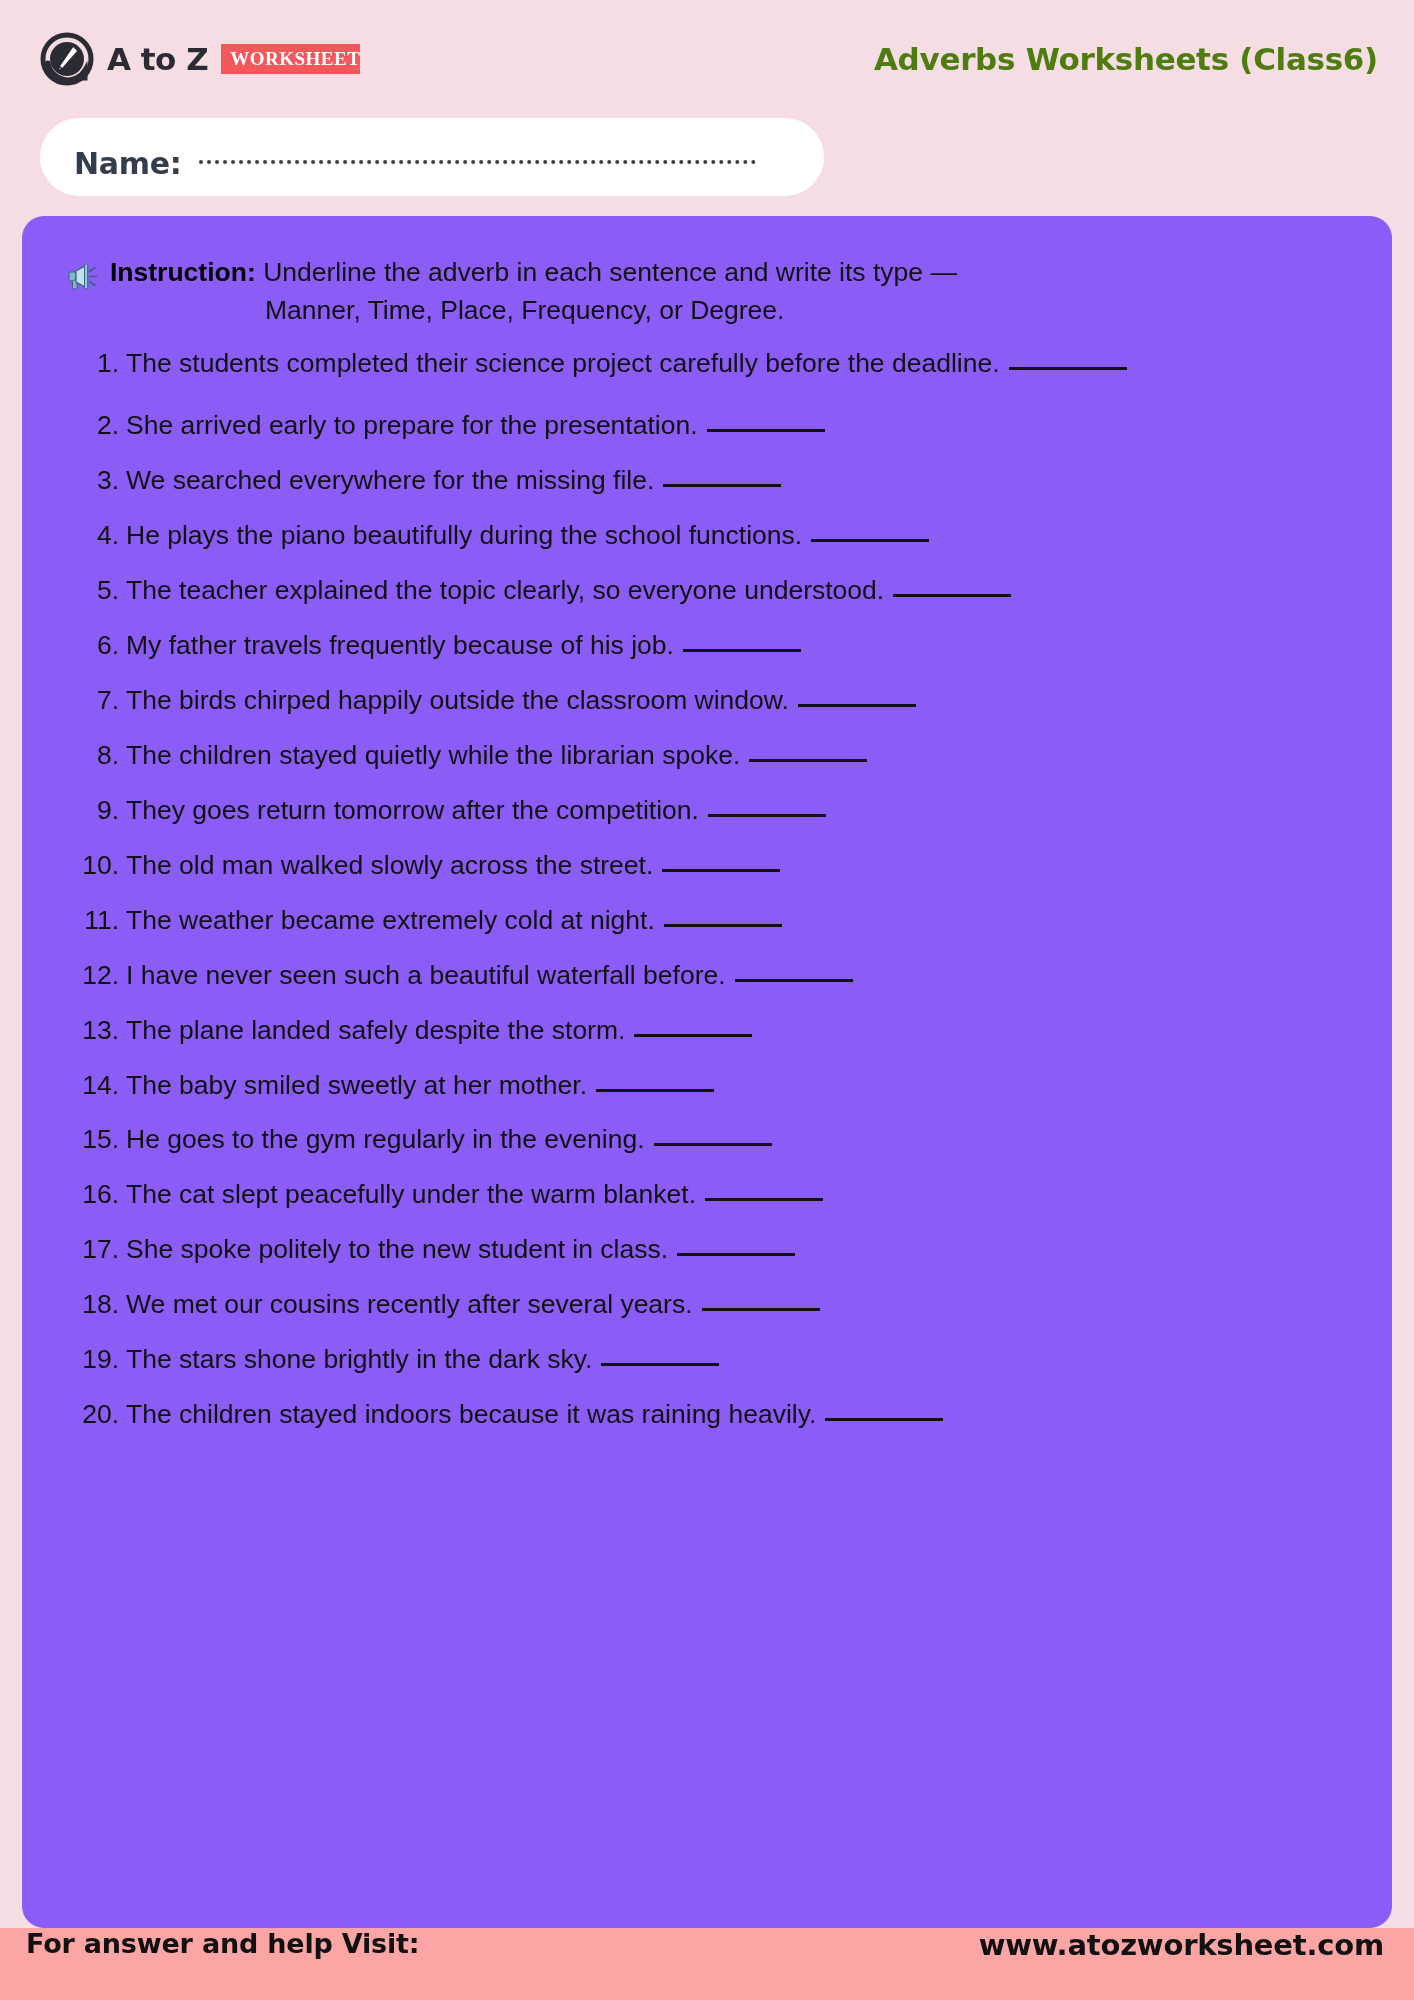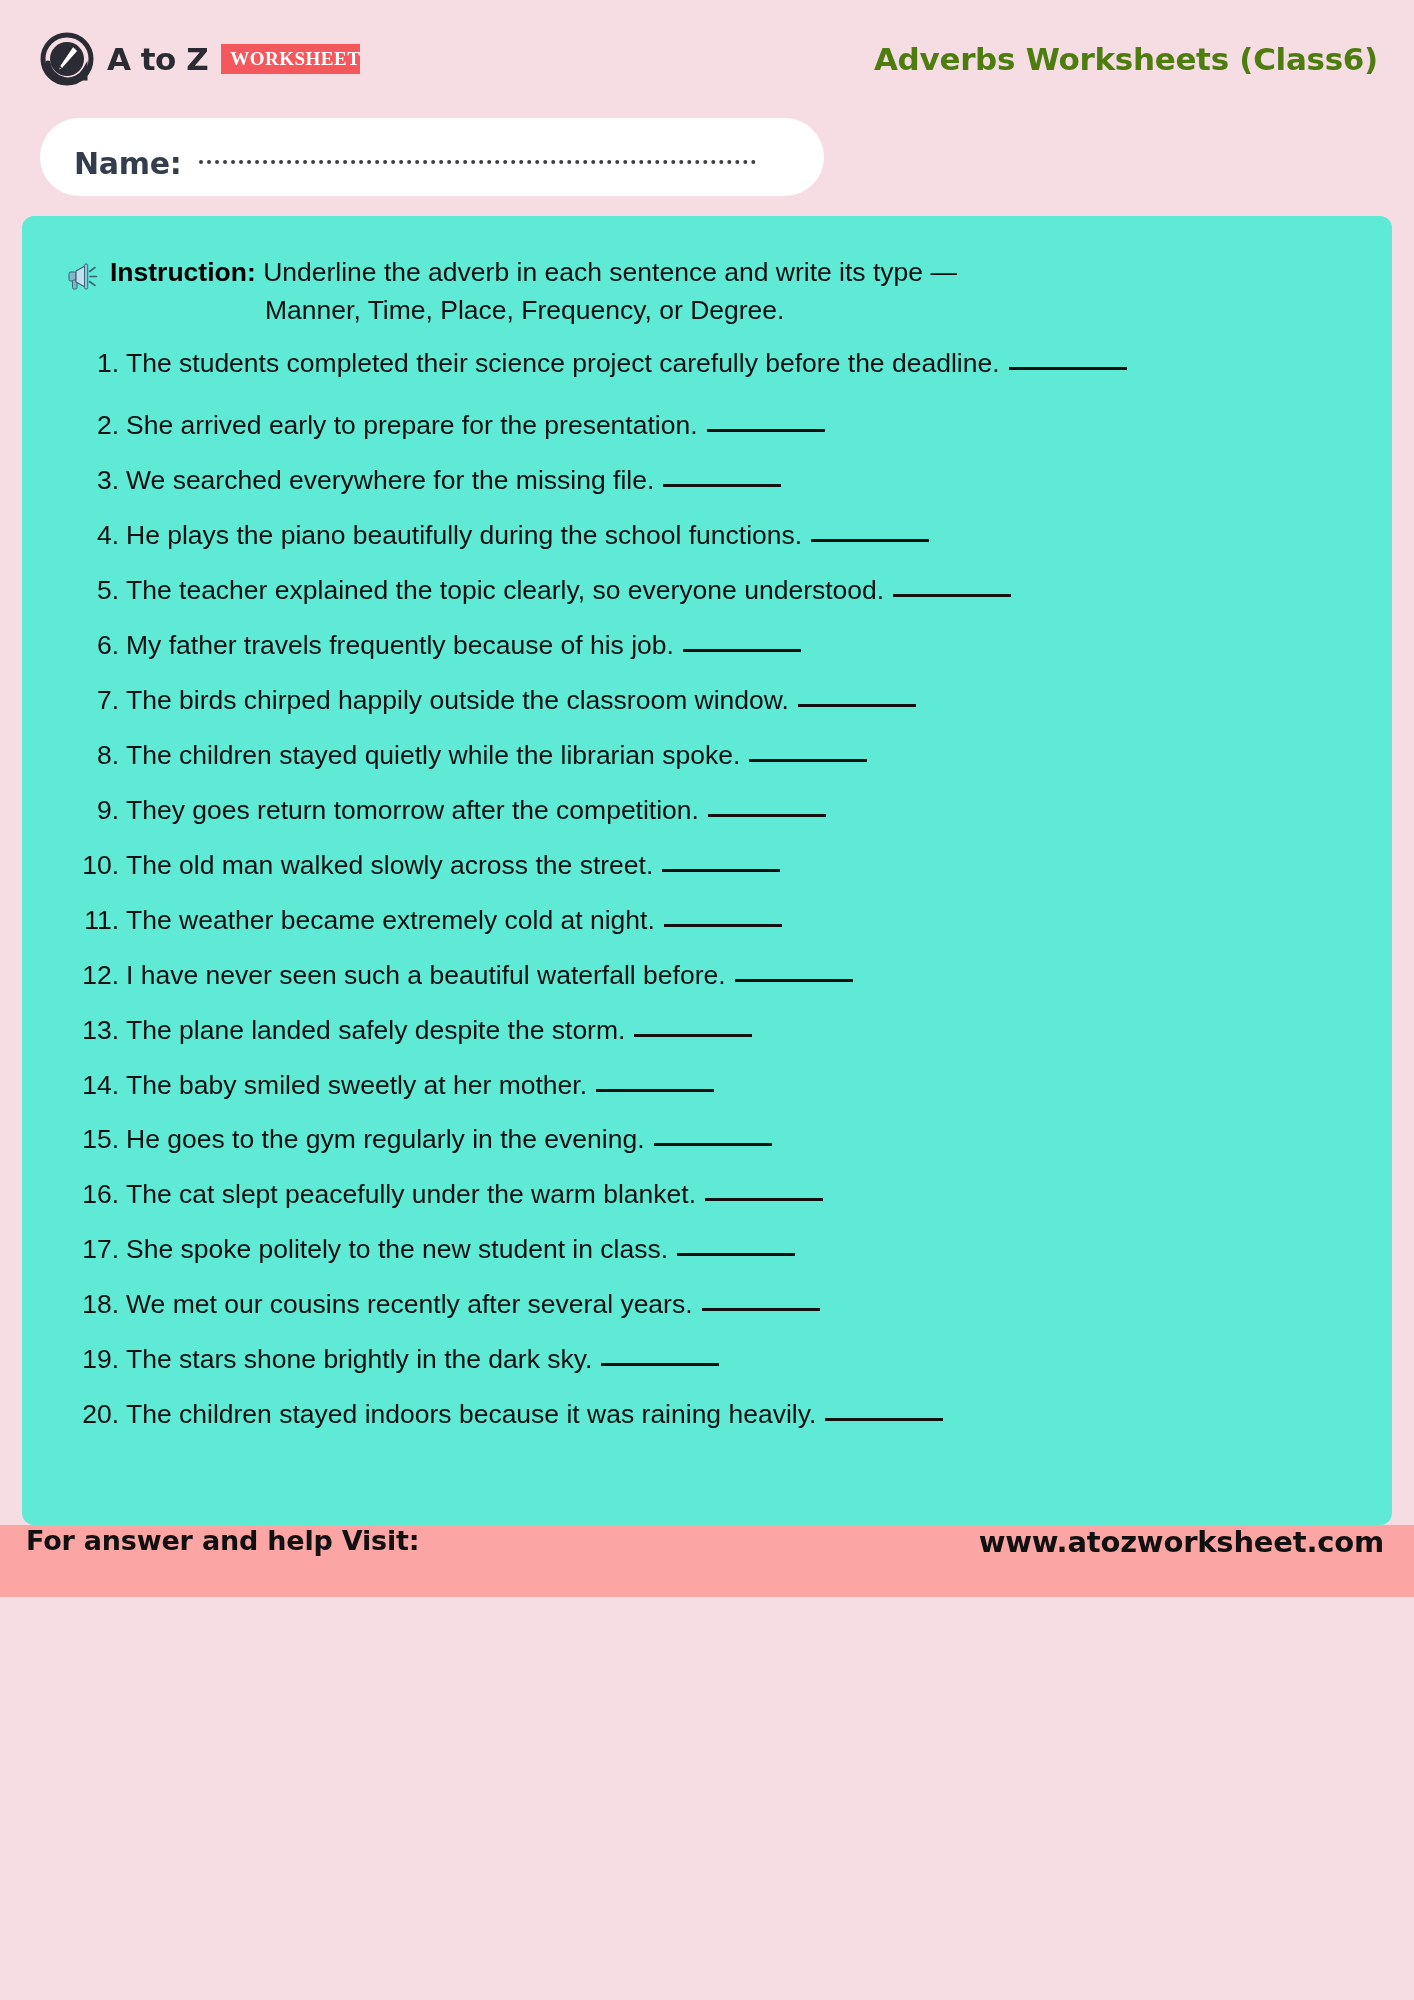--- a/index.html
+++ b/index.html
@@ -11,21 +11,21 @@
 
   body {
     background: #f6dde3;
     font-family: "Liberation Sans", sans-serif;
     position: relative;
     overflow: hidden;
   }
 
   .page {
     width: 1414px;
-    height: 1597px;
+    height: 2000px;
     background: #f6dde3;
     position: relative;
     display: flex;
     flex-direction: column;
   }
 
   
   .header {
     height: 118px;
     padding: 0 36px 0 40px;
@@ -125,22 +125,22 @@
     position: absolute;
     left: 0; right: 0;
     bottom: 4px;
     border-bottom: 4px dotted #3d3d45;
   }
   .idfield.name .dotline { margin-right: 34px; }
   .idfield.cls  .dotline { margin-right: 6px; }
 
   
   .card {
-    background: #5eead4;
-    border-radius: 12px;
+    background: #8b5cf6;
+    border-radius: 22px;
     margin: 14px 22px 0 22px;
     flex: 1 1 auto;
     padding: 30px 30px 20px 30px;
     overflow: hidden;
     position: relative;
   }
 
   .instruction {
     display: flex;
     align-items: flex-start;

